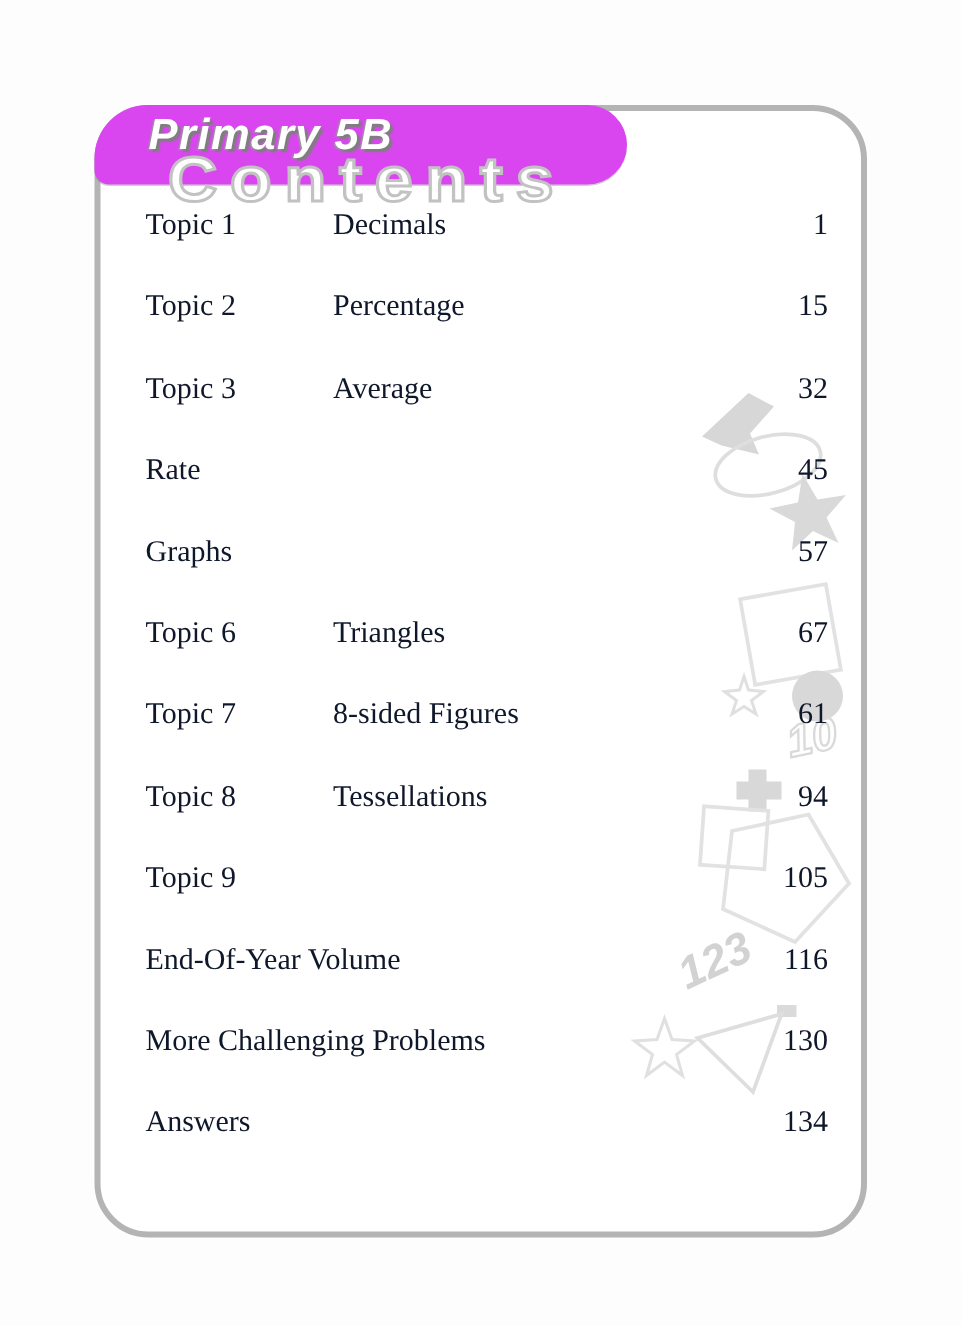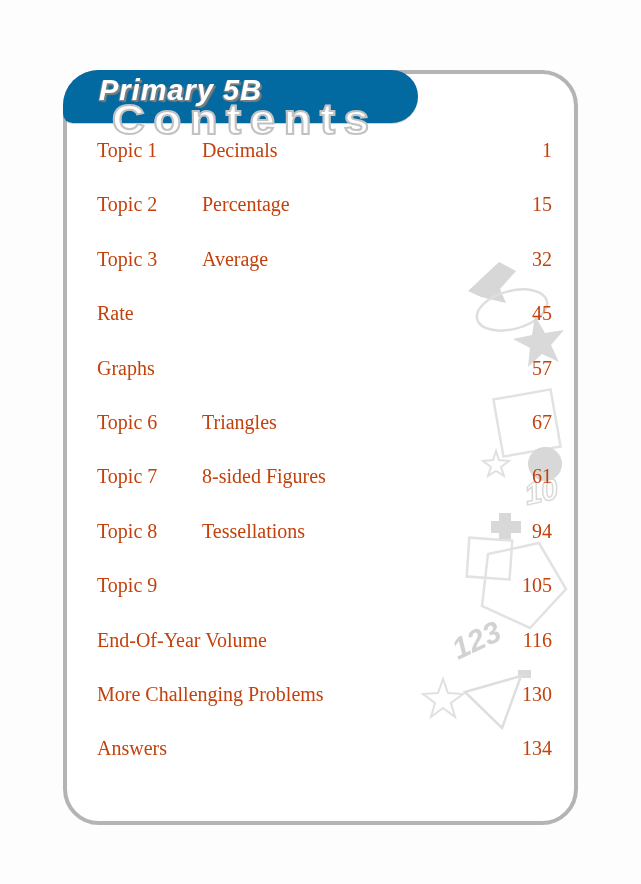--- a/index.html
+++ b/index.html
@@ -12,21 +12,21 @@
     position:absolute; left:63px; top:70px; width:515px; height:755px;
     box-sizing:border-box; border:4px solid #b4b4b4; border-radius:36px;
     background:#ffffff; z-index:1;
   }
   .decor-svg {
     position:absolute; left:0; top:0; width:641px; height:884px;
     z-index:2; pointer-events:none;
   }
   .banner {
     position:absolute; left:63px; top:70px; width:355px; height:53px;
-    background:#0369a1; border-radius:36px 27px 27px 10px;
+    background:#d946ef; border-radius:36px 27px 27px 10px;
     z-index:4; box-shadow:0 1px 0 rgba(120,120,120,0.35);
   }
   .series {
     position:absolute; left:36px; top:4px;
     font-family:"Liberation Sans", sans-serif;
     font-style:italic; font-weight:bold; font-size:29px;
     letter-spacing:1px; color:#ffffff;
     text-shadow:2px 2px 1px #7e7e7e, -1px 1px 1px #9a9a9a;
     white-space:nowrap;
   }
@@ -37,21 +37,21 @@
     color:#ffffff; -webkit-text-stroke:2px #c2c2c2;
     text-shadow:0 0 1px #cfcfcf;
     transform:scaleX(1.08); transform-origin:left top;
     white-space:nowrap;
   }
   .rows {
     position:absolute; left:97px; top:138px; width:455px; z-index:3;
   }
   .row {
     display:flex; height:54.4px; align-items:flex-start;
-    font-size:20px; line-height:25px; color:#c2410c;
+    font-size:20px; line-height:25px; color:#0f172a;gap:20px;
   }
   .topic { flex:0 0 105px; }
   .title { flex:1 1 auto; }
   .page  { flex:0 0 auto; margin-left:auto; text-align:right; }
 </style>
 </head>
 <body>
 
 <div class="card"></div>
 

